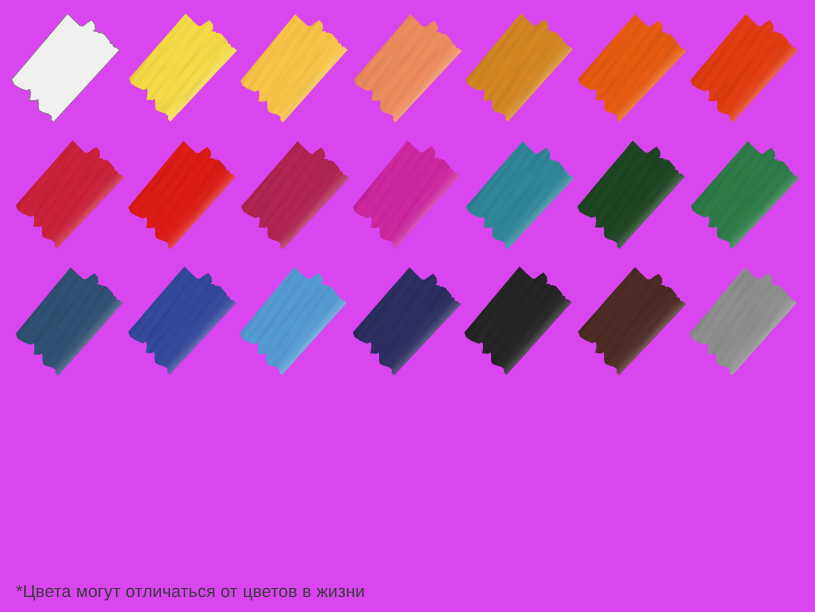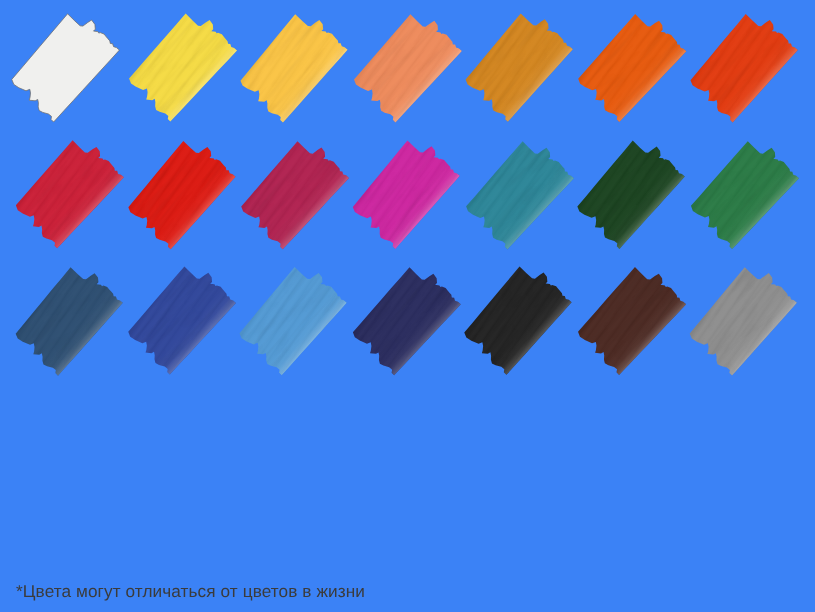--- a/index.html
+++ b/index.html
@@ -1,18 +1,18 @@
 <!DOCTYPE html>
 <html><head>
 <meta charset="utf-8">
 <title>Color swatches</title>
 <style>
   html,body{margin:0;padding:0;background:#ffffff;}
   body{width:815px;height:612px;overflow:hidden;font-family:"Liberation Sans",sans-serif;}
-  #root{position:relative;width:815px;height:612px;background:#3b82f6;}
+  #root{position:relative;width:815px;height:612px;background:#d946ef;}
   .grid{position:absolute;left:0;top:0;}
   .swatch{position:absolute;width:130px;height:130px;}
   .swatch svg{display:block;width:130px;height:130px;}
   .footnote{position:absolute;-webkit-font-smoothing:antialiased;text-rendering:geometricPrecision;will-change:transform;transform:translateZ(0);left:15.6px;top:581px;font-size:17.2px;color:#3b3b3b;letter-spacing:.1px;}
 </style>
 </head>
 <body>
 
 <div id="root">
   <div class="grid" id="grid">

